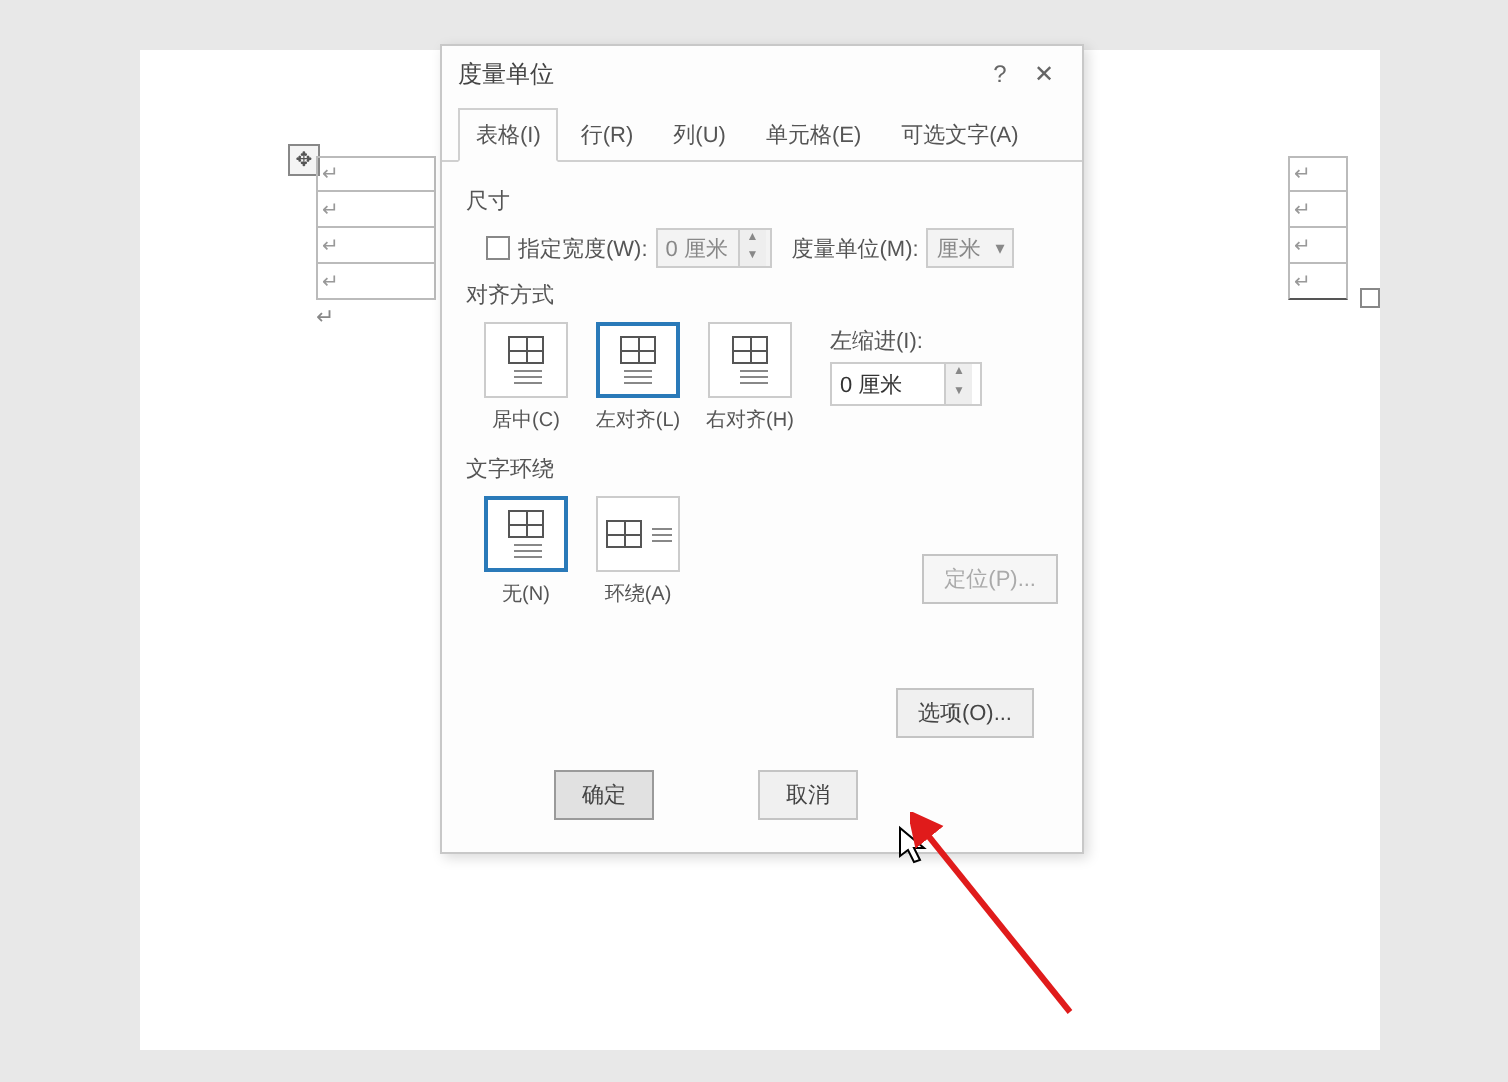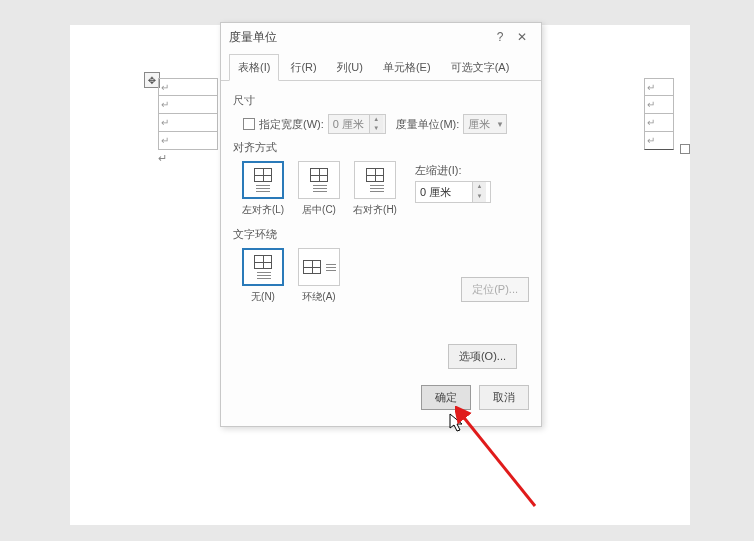--- a/index.html
+++ b/index.html
@@ -228,32 +228,32 @@
     }
     .btn {
       border: 1px solid #c4c4c4;
       background: #f0f0f0;
       font-size: 11px;
       color: #444;
       padding: 4px 10px;
       cursor: pointer;
       min-width: 50px;
       text-align: center;
+      margin-left: 44px;
     }
     .btn.disabled { color: #aaa; background: #f6f6f6; }
     .bottom-row1 {
       display: flex;
       justify-content: flex-end;
       gap: 8px;
       padding: 0 12px;
       margin-top: 40px;
     }
     .bottom-row2 {
       display: flex;
-      justify-content: flex-end;
       gap: 8px;
       padding: 8px 12px;
       position: absolute;
       bottom: 8px;
       right: 0;
       left: 0;
     }
     .btn.primary { background: #e1e1e1; border-color: #9a9a9a; }
     .arrow {
       position: absolute;
@@ -337,44 +337,44 @@
       </div>
       <span class="unit-label">度量单位(M):</span>
       <div class="dropdown">
         <span>厘米</span>
       </div>
     </div>
 
     <div class="section-label">对齐方式</div>
     <div class="align-row">
       <div class="align-item">
+        <div class="align-icon">
+          <div class="icon-inner">
+              <div class="tbl-glyph"></div>
+              <div class="lines">
+                <span></span>
+                <span></span>
+                <span></span>
+              </div>
+            </div>
+        </div>
+        <div class="align-caption">居中(C)</div>
+      </div>
+      <div class="align-item">
         <div class="align-icon selected">
           <div class="icon-inner left">
               <div class="tbl-glyph"></div>
               <div class="lines">
                 <span></span>
                 <span></span>
                 <span></span>
               </div>
             </div>
         </div>
         <div class="align-caption">左对齐(L)</div>
-      </div>
-      <div class="align-item">
-        <div class="align-icon">
-          <div class="icon-inner">
-              <div class="tbl-glyph"></div>
-              <div class="lines">
-                <span></span>
-                <span></span>
-                <span></span>
-              </div>
-            </div>
-        </div>
-        <div class="align-caption">居中(C)</div>
       </div>
       <div class="align-item">
         <div class="align-icon">
           <div class="icon-inner right">
               <div class="tbl-glyph"></div>
               <div class="lines">
                 <span></span>
                 <span></span>
                 <span></span>
               </div>

